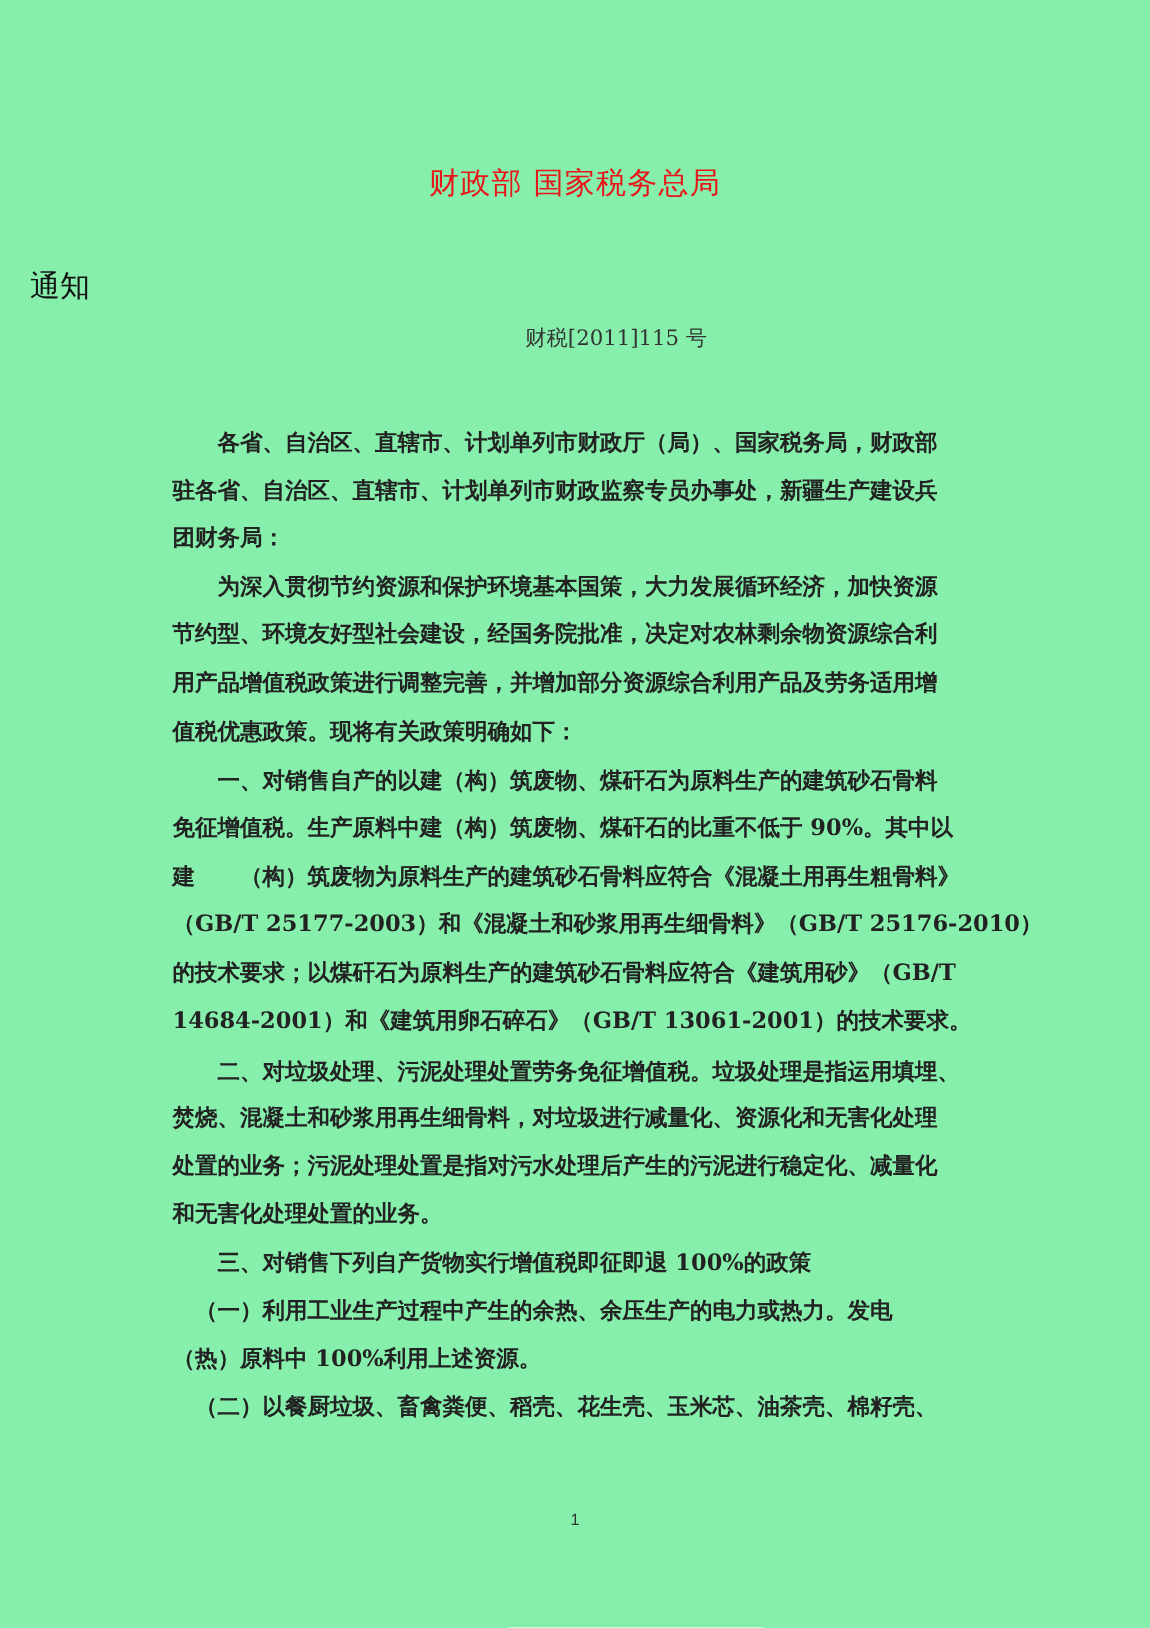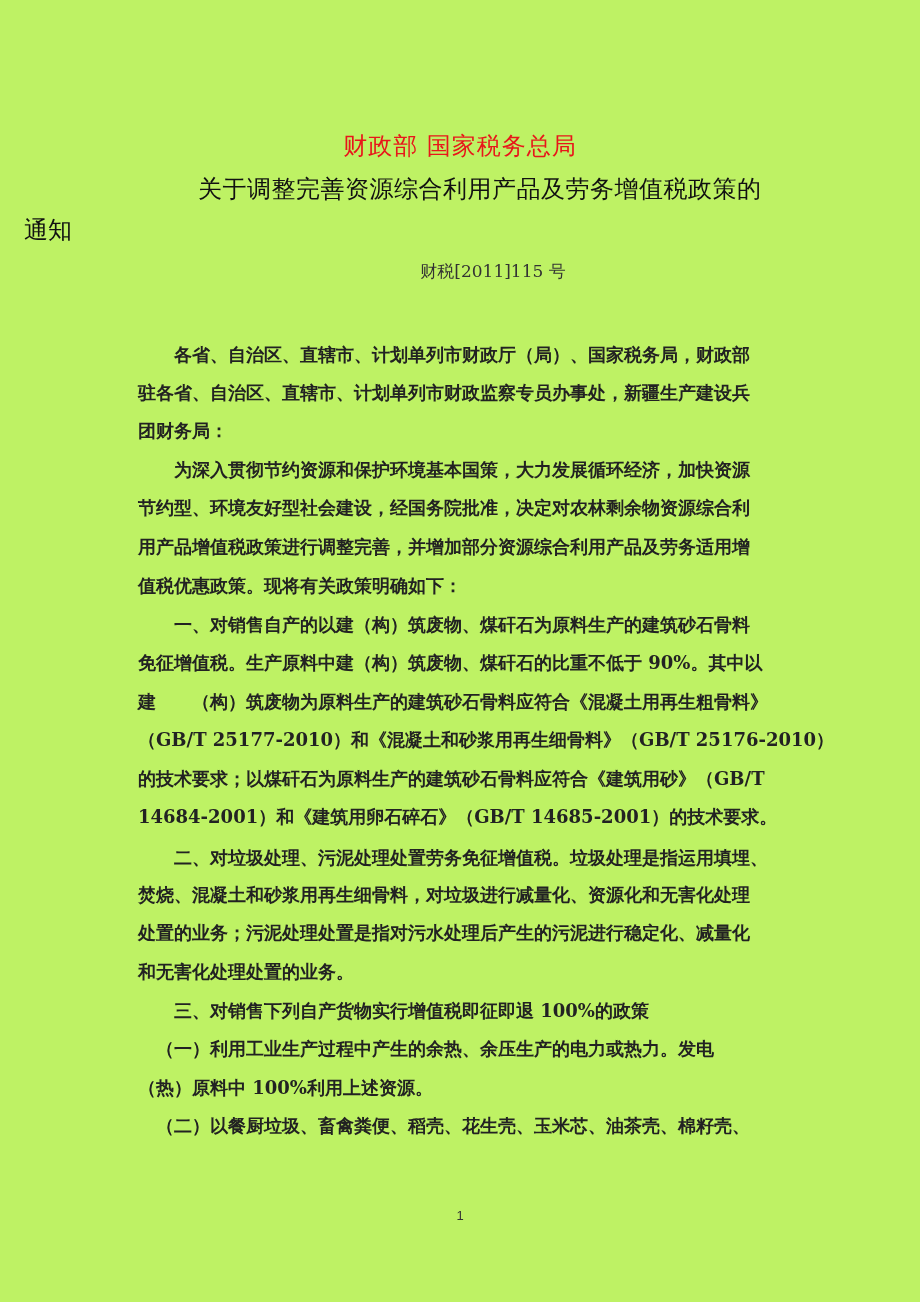--- a/index.html
+++ b/index.html
@@ -13,21 +13,21 @@
       position: relative;
       overflow: hidden;
       font-family: "DejaVu Serif", "Liberation Serif", serif;
       color: #222222;
     }
     .page {
       position: absolute;
       left: 0; top: 0;
       width: 920px;
       height: 1302px;
-      background: #bef264;
+      background: #86efac;
     }
     .title-red {
       position: absolute;
       top: 131px;
       left: 0;
       width: 920px;
       text-align: center;
       font-family: "DejaVu Sans", "Liberation Sans", sans-serif;
       font-size: 24px;
       line-height: 30px;
@@ -94,38 +94,37 @@
       font-size: 13px;
       color: #333333;
     }
   </style>
 </head>
 <body>
 
 <div class="page">
 
   <div class="title-red" style="color: rgb(232, 22, 26);">财政部  国家税务总局</div>
-  <div class="title-main">关于调整完善资源综合利用产品及劳务增值税政策的</div>
   <div class="title-main2">通知</div>
   <div class="doc-number">财税[2011]115 号</div>
 
   <div class="body-text">
     <div class="line" style="top:0px">　　各省、自治区、直辖市、计划单列市财政厅（局）、国家税务局，财政部</div>
     <div class="line" style="top:38px">驻各省、自治区、直辖市、计划单列市财政监察专员办事处，新疆生产建设兵</div>
     <div class="line" style="top:76px">团财务局：</div>
     <div class="line" style="top:115px">　　为深入贯彻节约资源和保护环境基本国策，大力发展循环经济，加快资源</div>
     <div class="line" style="top:153px">节约型、环境友好型社会建设，经国务院批准，决定对农林剩余物资源综合利</div>
     <div class="line" style="top:192px">用产品增值税政策进行调整完善，并增加部分资源综合利用产品及劳务适用增</div>
     <div class="line" style="top:231px">值税优惠政策。现将有关政策明确如下：</div>
     <div class="line" style="top:270px">　　一、对销售自产的以建（构）筑废物、煤矸石为原料生产的建筑砂石骨料</div>
     <div class="line" style="top:308px">免征增值税。生产原料中建（构）筑废物、煤矸石的比重不低于 90%。其中以</div>
     <div class="line" style="top:347px">建　　（构）筑废物为原料生产的建筑砂石骨料应符合《混凝土用再生粗骨料》</div>
-    <div class="line" style="top:385px">（GB/T  25177-2010）和《混凝土和砂浆用再生细骨料》（GB/T  25176-2010）</div>
+    <div class="line" style="top:385px">（GB/T  25177-2003）和《混凝土和砂浆用再生细骨料》（GB/T  25176-2010）</div>
     <div class="line" style="top:424px">的技术要求；以煤矸石为原料生产的建筑砂石骨料应符合《建筑用砂》（GB/T</div>
-    <div class="line" style="top:462px">14684-2001）和《建筑用卵石碎石》（GB/T 14685-2001）的技术要求。</div>
+    <div class="line" style="top:462px">14684-2001）和《建筑用卵石碎石》（GB/T 13061-2001）的技术要求。</div>
     <div class="line" style="top:503px">　　二、对垃圾处理、污泥处理处置劳务免征增值税。垃圾处理是指运用填埋、</div>
     <div class="line" style="top:540px">焚烧、混凝土和砂浆用再生细骨料，对垃圾进行减量化、资源化和无害化处理</div>
     <div class="line" style="top:578px">处置的业务；污泥处理处置是指对污水处理后产生的污泥进行稳定化、减量化</div>
     <div class="line" style="top:617px">和无害化处理处置的业务。</div>
     <div class="line" style="top:656px">　　三、对销售下列自产货物实行增值税即征即退 100%的政策</div>
     <div class="line" style="top:694px">　（一）利用工业生产过程中产生的余热、余压生产的电力或热力。发电</div>
     <div class="line" style="top:733px">（热）原料中 100%利用上述资源。</div>
     <div class="line" style="top:771px">　（二）以餐厨垃圾、畜禽粪便、稻壳、花生壳、玉米芯、油茶壳、棉籽壳、</div>
   </div>
 

